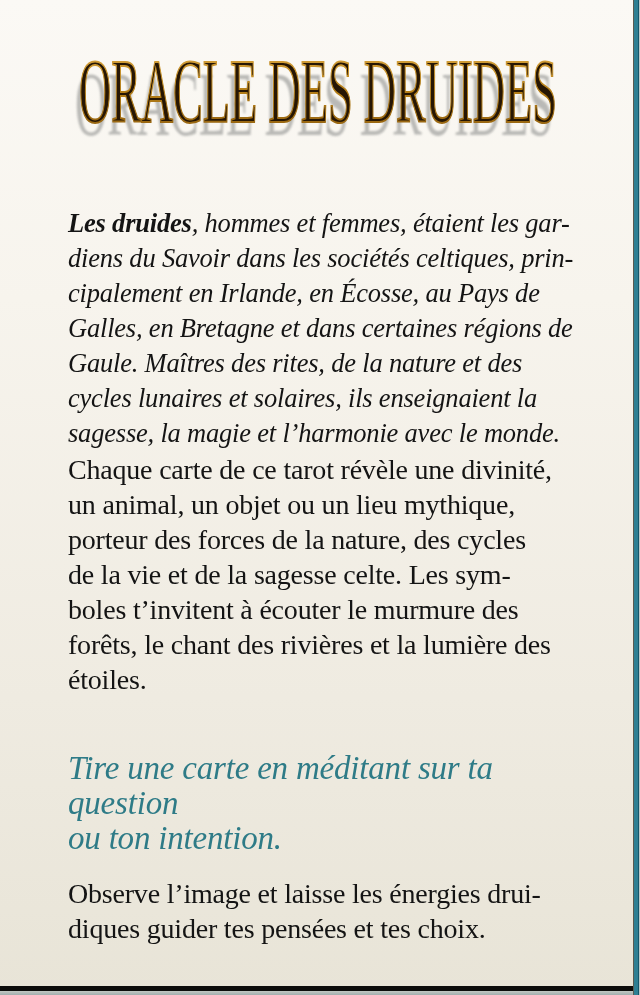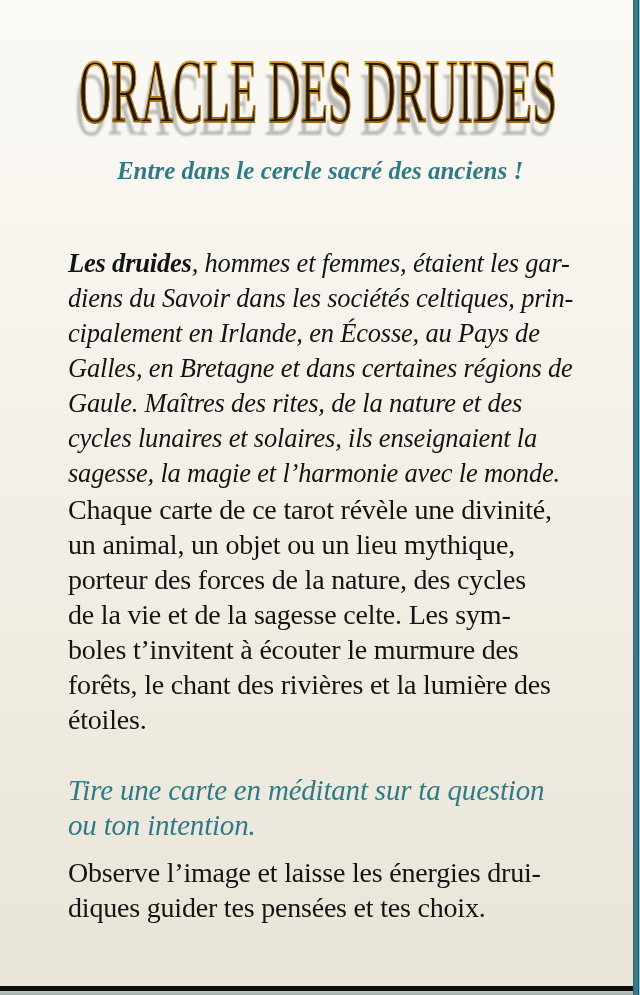--- a/index.html
+++ b/index.html
@@ -42,28 +42,28 @@
     font-size: 26.5px;
     line-height: 35px;
   }
   .intro b { font-weight: bold; }
   .body-par {
     margin-top: 1px;
     font-size: 28px;
     line-height: 35px;
   }
   .instruction {
-    margin-top: 36px;
+    margin-top: 54px;
     font-style: italic;
-    font-size: 29px;
+    font-size: 33px;
     line-height: 35px;
     color: #2e7b87;
   }
   .closing {
-    margin-top: 12px;
+    margin-top: 20px;
     font-size: 28px;
     line-height: 35px;
   }
   .right-border {
     position: absolute; top: 0; right: 0; bottom: 0; width: 7px;
     background: linear-gradient(90deg, #5a5a50 0px, #5a5a50 1px,
                                 #2e7f93 1px, #2e7f93 5px,
                                 #16576b 5px, #16576b 6px,
                                 #bcc7c7 6px, #bcc7c7 7px);
   }
@@ -89,21 +89,20 @@
         <stop offset="1" stop-color="#8a5a0e"></stop>
       </linearGradient>
       <filter id="softBlur">
           <feGaussianBlur stdDeviation="0.8"></feGaussianBlur>
         </filter>
     </defs>
     <text class="title-shadow-text" x="314" y="89" text-anchor="middle" font-size="92" textLength="478" lengthAdjust="spacingAndGlyphs" filter="url(#softBlur)">ORACLE DES DRUIDES</text>
     <text class="title-main-text" x="318" y="76" text-anchor="middle" font-size="92" textLength="478" lengthAdjust="spacingAndGlyphs" stroke="url(#goldGrad)">ORACLE DES DRUIDES</text>
   </svg>
 
-  <div class="subtitle">Entre dans le cercle sacré des anciens !</div>
 
   <p class="para intro"><b>Les druides</b><span>, hommes et femmes, étaient les gar-
 diens du Savoir dans les sociétés celtiques, prin-
 cipalement en Irlande, en Écosse, au Pays de
 Galles, en Bretagne et dans certaines régions de
 Gaule. Maîtres des rites, de la nature et des
 cycles lunaires et solaires, ils enseignaient la
 sagesse, la magie et l’harmonie avec le monde.</span></p>
 
   <p class="para body-par">Chaque carte de ce tarot révèle une divinité,

